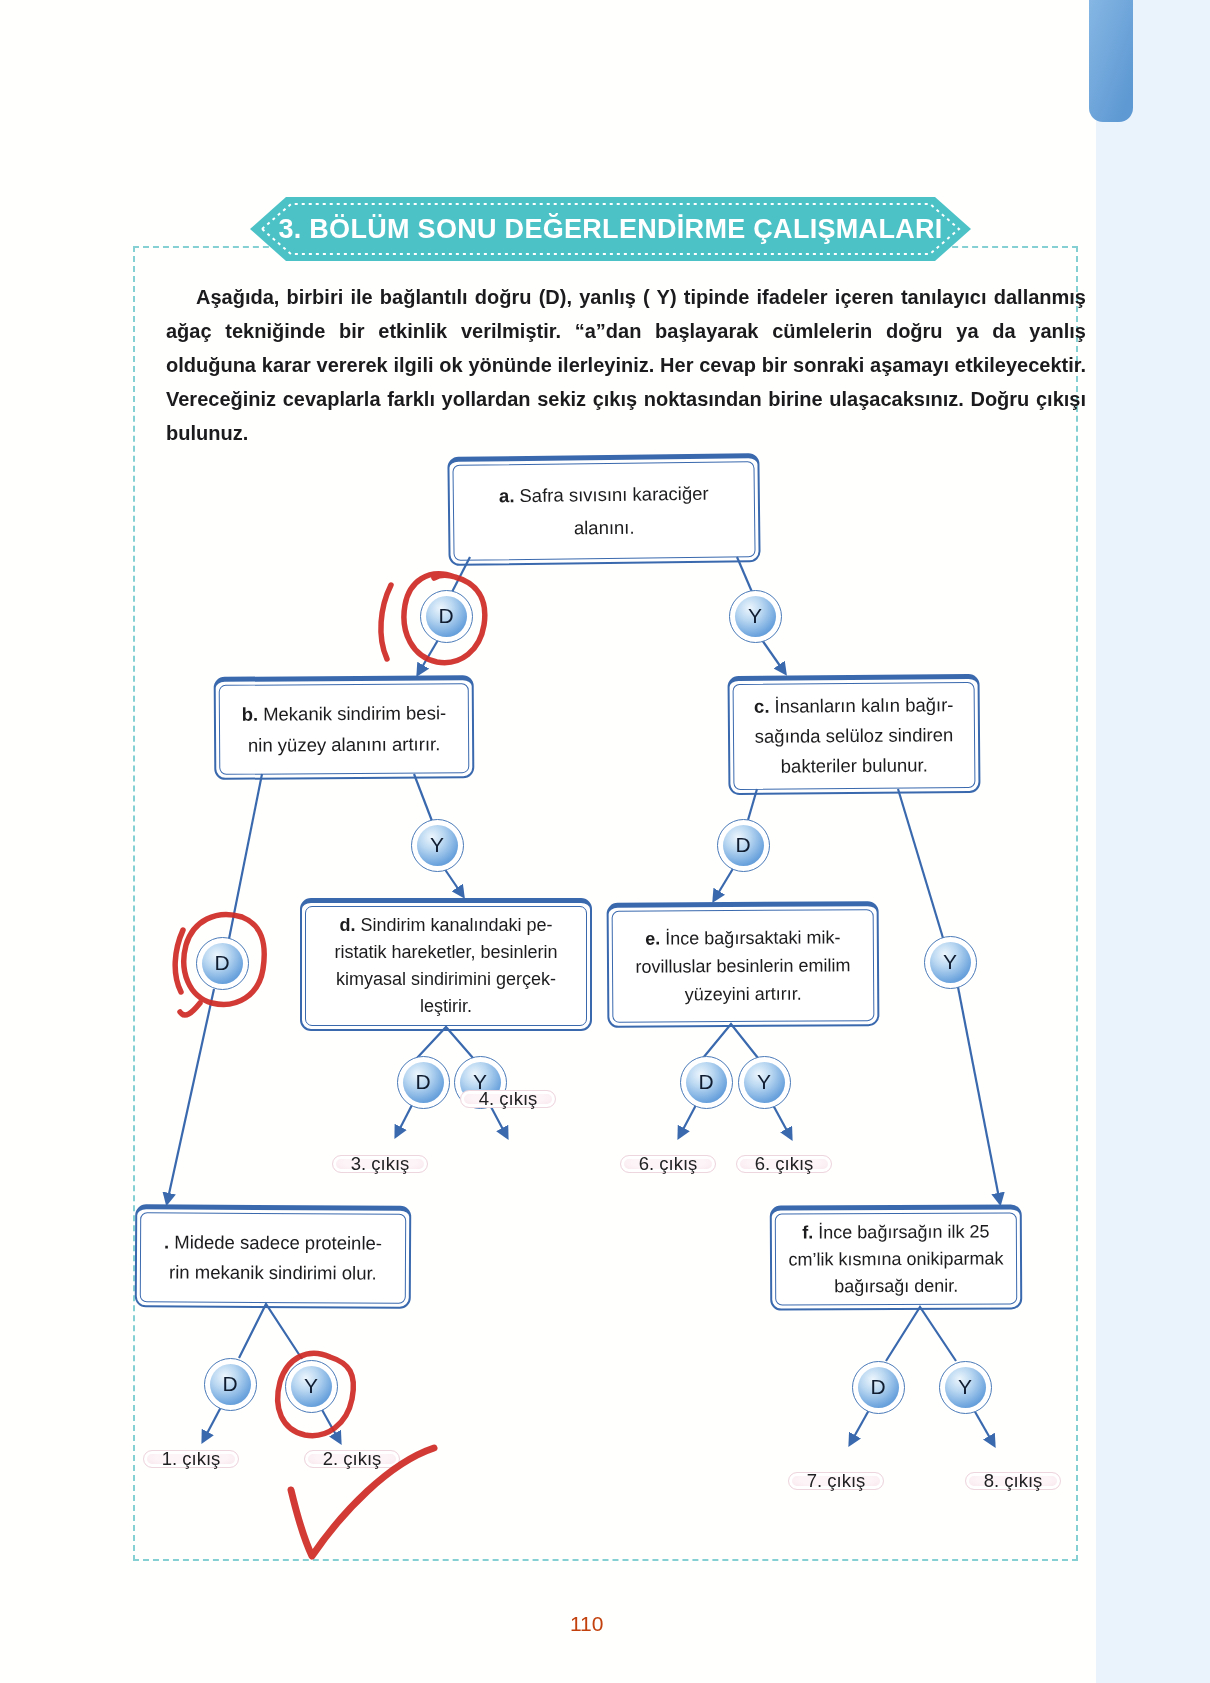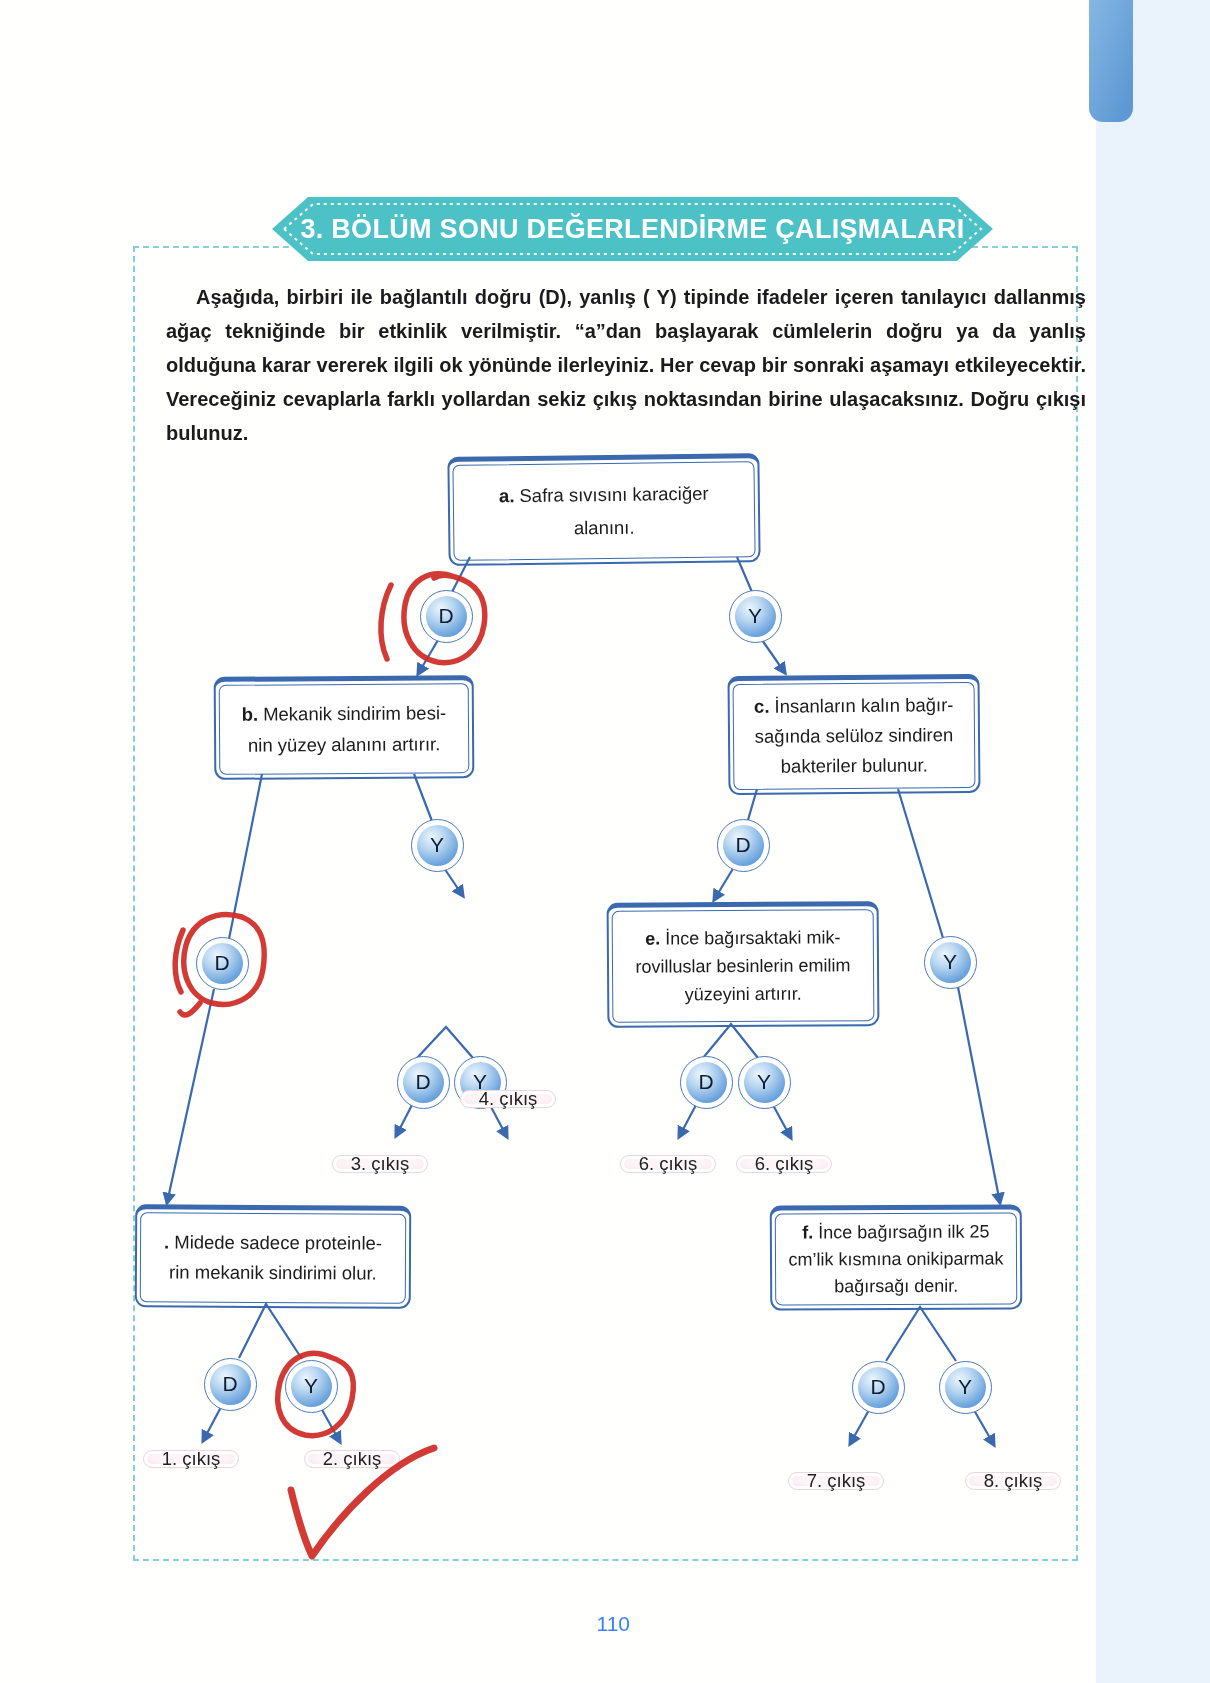--- a/index.html
+++ b/index.html
@@ -10,21 +10,21 @@
   .side-strip { position:absolute; left:1096px; top:0; width:114px; height:1683px; background:#eaf3fb; }
   .corner-tab {
     position:absolute; left:1089px; top:0; width:44px; height:122px;
     background:linear-gradient(110deg,#86b7e4 0%,#5e99d3 85%);
     border-radius:0 0 14px 14px;
   }
   .content-border {
     position:absolute; left:133px; top:246px; width:941px; height:1311px;
     border:2px dashed #85d0d3;
   }
-  .banner { position:absolute; left:271px; top:196px; width:723px; height:66px; }
+  .banner { position:absolute; left:249px; top:196px; width:723px; height:66px; }
   .banner svg { position:absolute; left:0; top:0; }
   .banner-title {
     position:absolute; inset:0; display:flex; align-items:center; justify-content:center;
     color:#ffffff; font-weight:bold; font-size:27px; letter-spacing:0.3px; white-space:nowrap;
   }
   .intro {
     position:absolute; left:142px; top:280px; width:920px;
     font-size:20px; font-weight:bold; line-height:34px; text-align:justify;
     text-indent:30px; color:#1b1b1d;margin-left:24px;
   }
@@ -49,21 +49,21 @@
     display:flex; align-items:center; justify-content:center;
     font-size:21px; color:#101c30;
   }
   .pill {
     position:absolute; width:96px; height:18px; border-radius:17px;
     background:radial-gradient(ellipse at 50% 40%, #fdf4f7 55%, #f6dfe7 100%);
     border:1px solid #eed6de; box-shadow:inset 0 0 0 3px #ffffff;
     display:flex; align-items:center; justify-content:center;
     font-size:18.5px; color:#212123; box-sizing:border-box;
   }
-  .page-number { position:absolute; left:570px; top:1612px; width:60px; text-align:right; font-size:21px; color:#3b82f6; }
+  .page-number { position:absolute; left:570px; top:1612px; width:60px; text-align:left; font-size:21px; color:#c2410c; }
 </style>
 </head>
 <body>
 
 <div class="page">
 
   <div class="side-strip"></div>
   <div class="corner-tab"></div>
   <div class="content-border"></div>
 
@@ -92,20 +92,28 @@
   </div>
 
   <div class="node-box" style="left:728px;top:675px;width:248px;height:112px;transform:rotate(-0.5deg)">
     <div class="inner" style="line-height:30px">
       <div><b class="lbl">c.</b><span>İnsanların kalın bağır-</span></div>
       <div>sağında selüloz sindiren</div>
       <div>bakteriler bulunur.</div>
     </div>
   </div>
 
+  <div class="node-box" style="left:300px;top:898px;width:288px;height:126px">
+    <div class="inner" style="line-height:27px;font-size:18px">
+      <div><b class="lbl">d.</b><span>Sindirim kanalındaki pe-</span></div>
+      <div>ristatik hareketler, besinlerin</div>
+      <div>kimyasal sindirimini gerçek-</div>
+      <div>leştirir.</div>
+    </div>
+  </div>
 
   <div class="node-box" style="left:607px;top:902px;width:268px;height:118px;transform:rotate(-0.4deg)">
     <div class="inner" style="line-height:28px;font-size:18px">
       <div><b class="lbl">e.</b><span>İnce bağırsaktaki mik-</span></div>
       <div>rovilluslar besinlerin emilim</div>
       <div>yüzeyini artırır.</div>
     </div>
   </div>
 
   <div class="node-box" style="left:135px;top:1205px;width:272px;height:96px;transform:rotate(0.3deg)">

